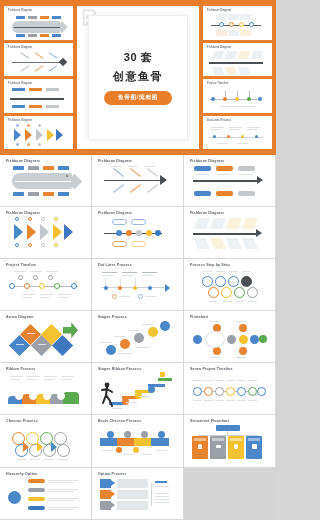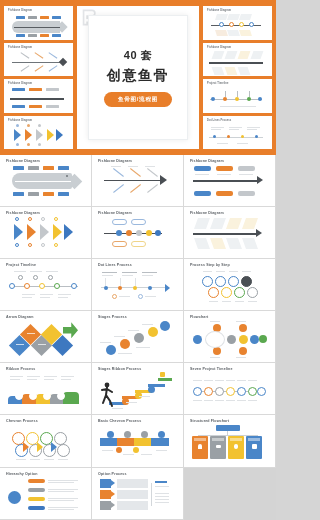--- a/index.html
+++ b/index.html
@@ -58,21 +58,21 @@
     gap: 4px;
     background: #fff;
   }
   .logo-mark {
     position: absolute; left: 4px; top: 3px;
     width: 15px; height: 17px;
     opacity: .75;
   }
   .t-line { color: #2b2b2b; font-weight: bold; white-space: nowrap; }
   .t1 { font-size: 11px; letter-spacing: .5px; }
-  .t2 { font-size: 14px; letter-spacing: 1.6px; }
+  .t2 { font-size: 11px; letter-spacing: 1.6px; }
   .t3 { font-size: 10.5px; letter-spacing: 1.2px; }
   .badge {
     margin-top: 3px;
     background: #e87e2a;
     color: #fff;
     font-size: 5.6px;
     font-weight: bold;
     letter-spacing: .7px;
     padding: 3.4px 14px;
     border-radius: 10px;
@@ -198,21 +198,21 @@
           <div class="dot" style="left:30px;top:20px;width:3px;height:3px;background:#c3c7cb;"></div>
         </div>
       </div>
     </div>
 
     <div class="cover-card">
       <svg class="logo-mark" viewBox="0 0 20 24">
         <path d="M3 2 h12 a4 4 0 0 1 0 8 h-7 v3 h6 a3 3 0 0 1 0 6 h-6 v3 h-5 z" fill="none" stroke="#d9dcdf" stroke-width="2.4"></path>
       </svg>
       <div class="cover-inner">
-        <div class="t-line t1">40 套</div>
+        <div class="t-line t1">30 套</div>
         <div class="t-line t2">创意鱼骨</div>
         <div class="badge">鱼骨图/流程图</div>
       </div>
     </div>
 
     <div class="side-col">
 
       <div class="side-thumb">
         <span class="tt">Fishbone Diagram</span>
         <div class="side-art">

